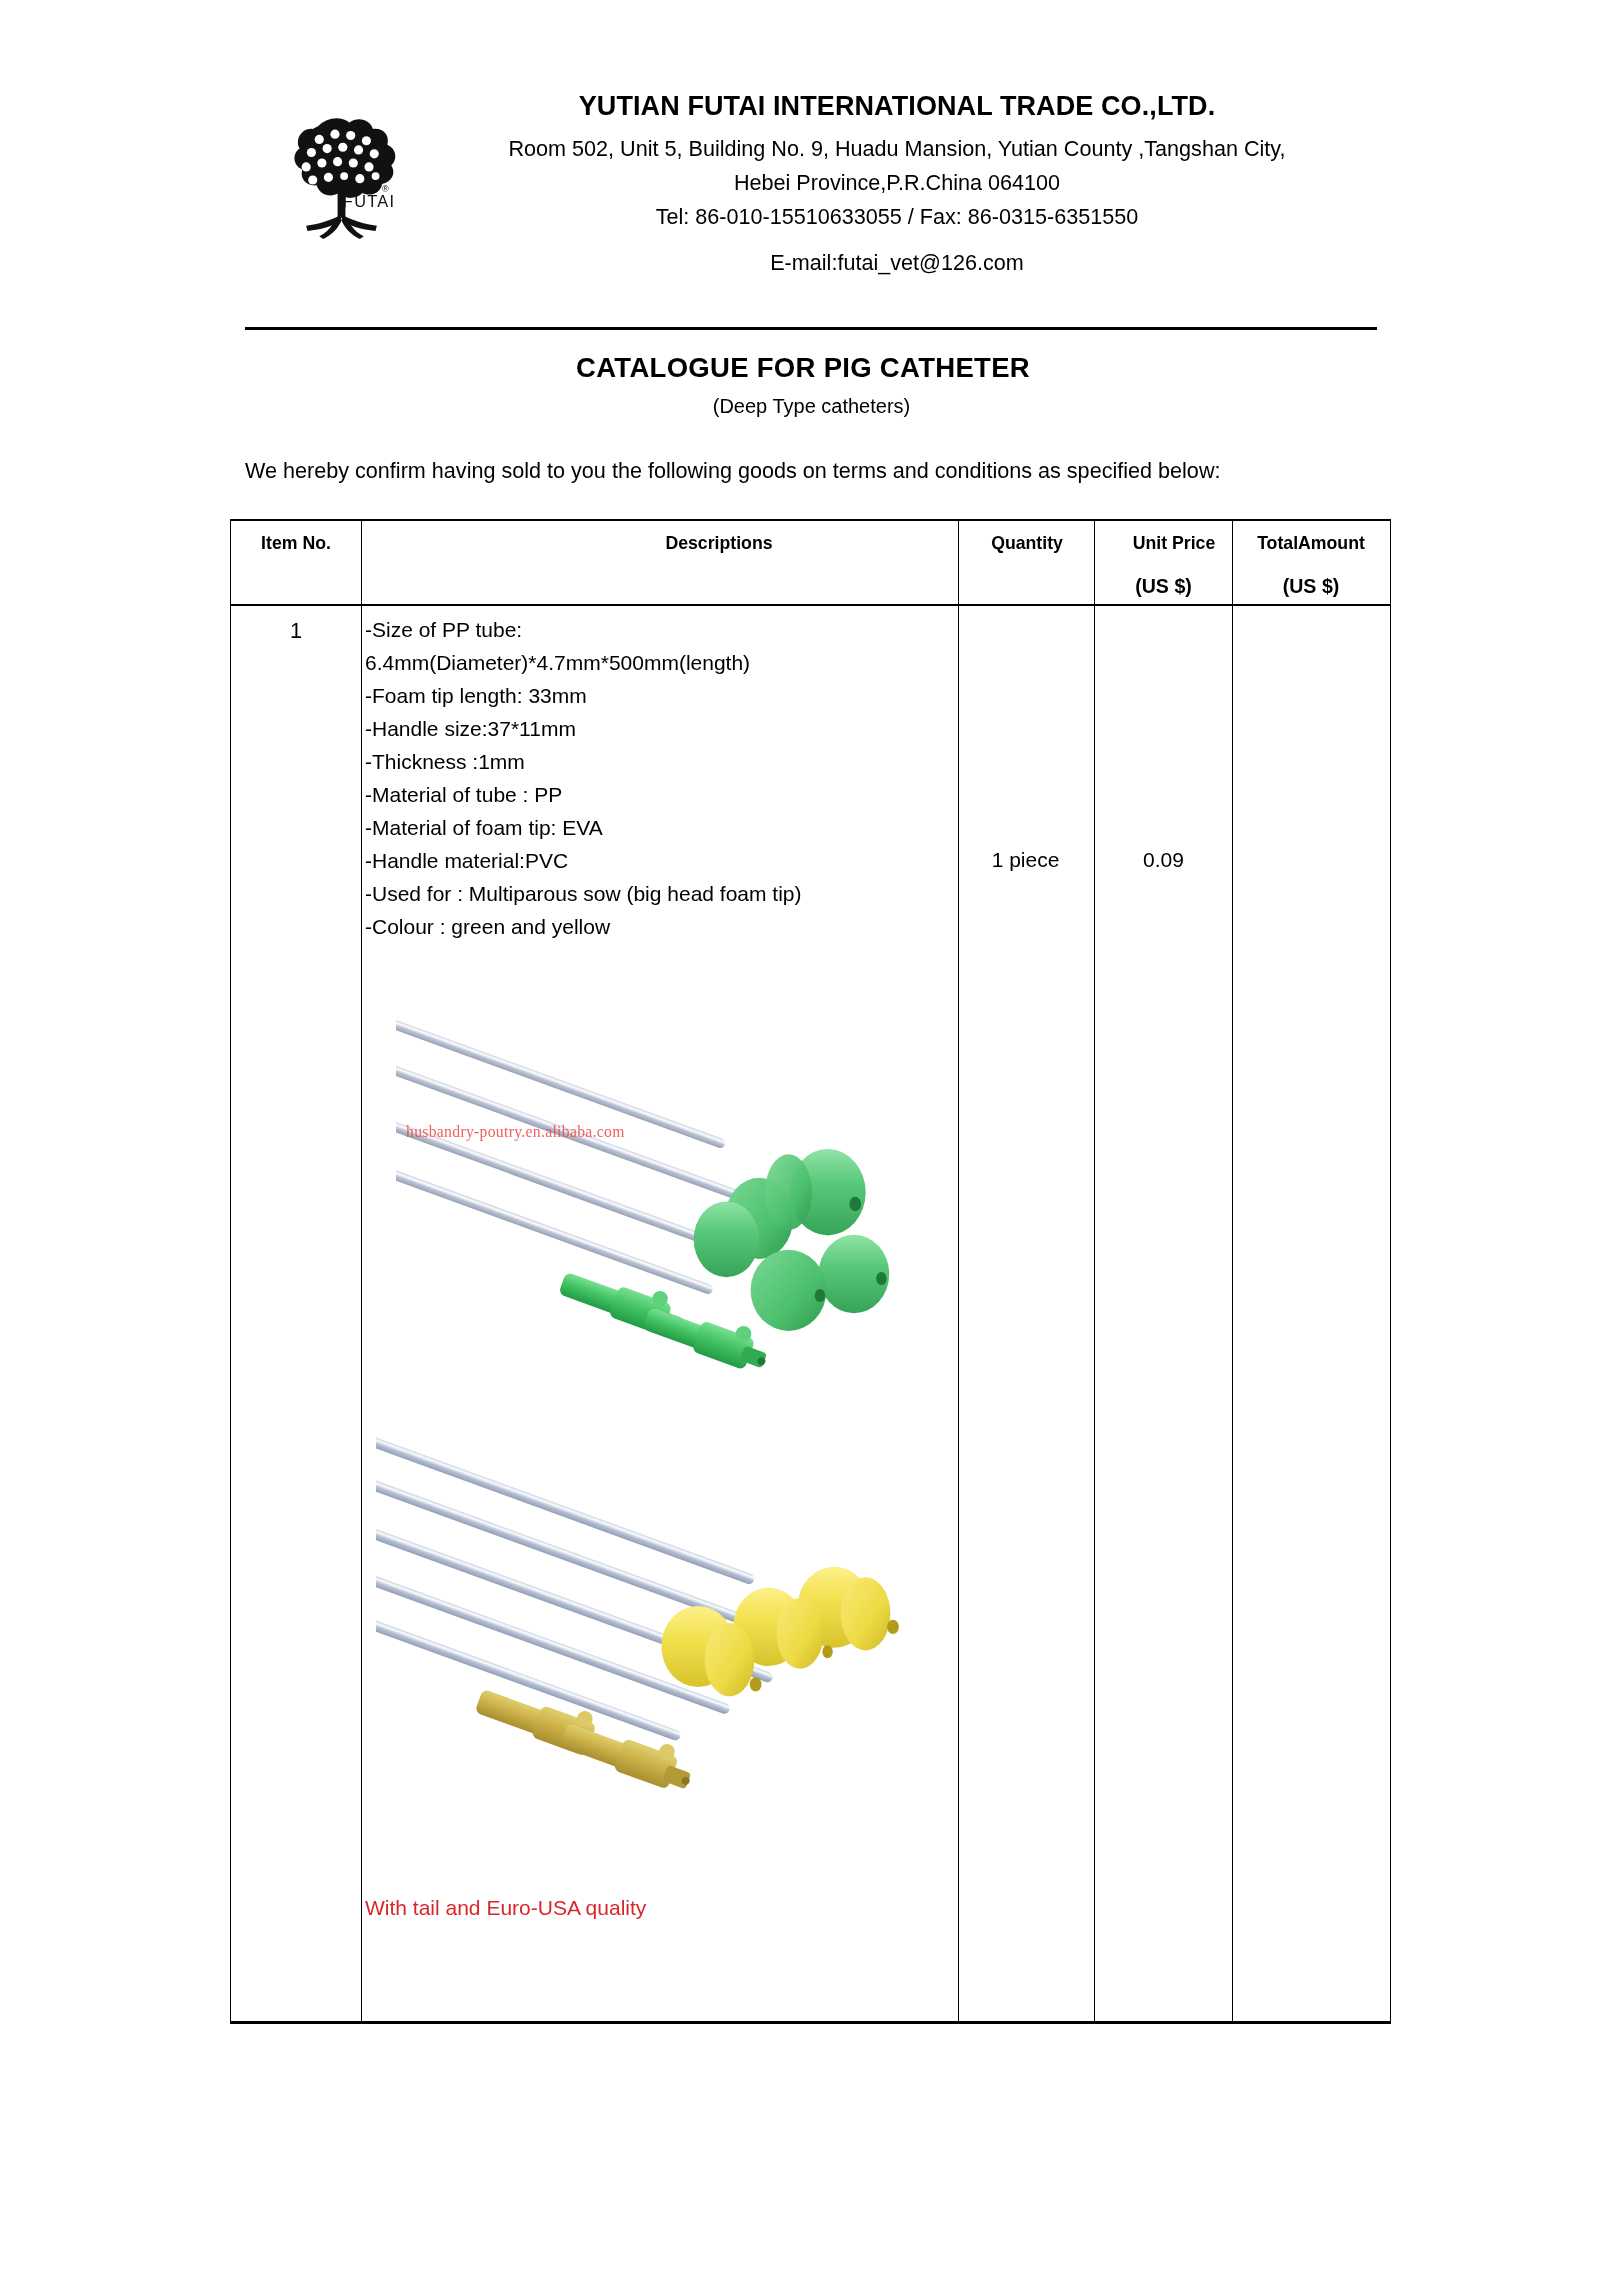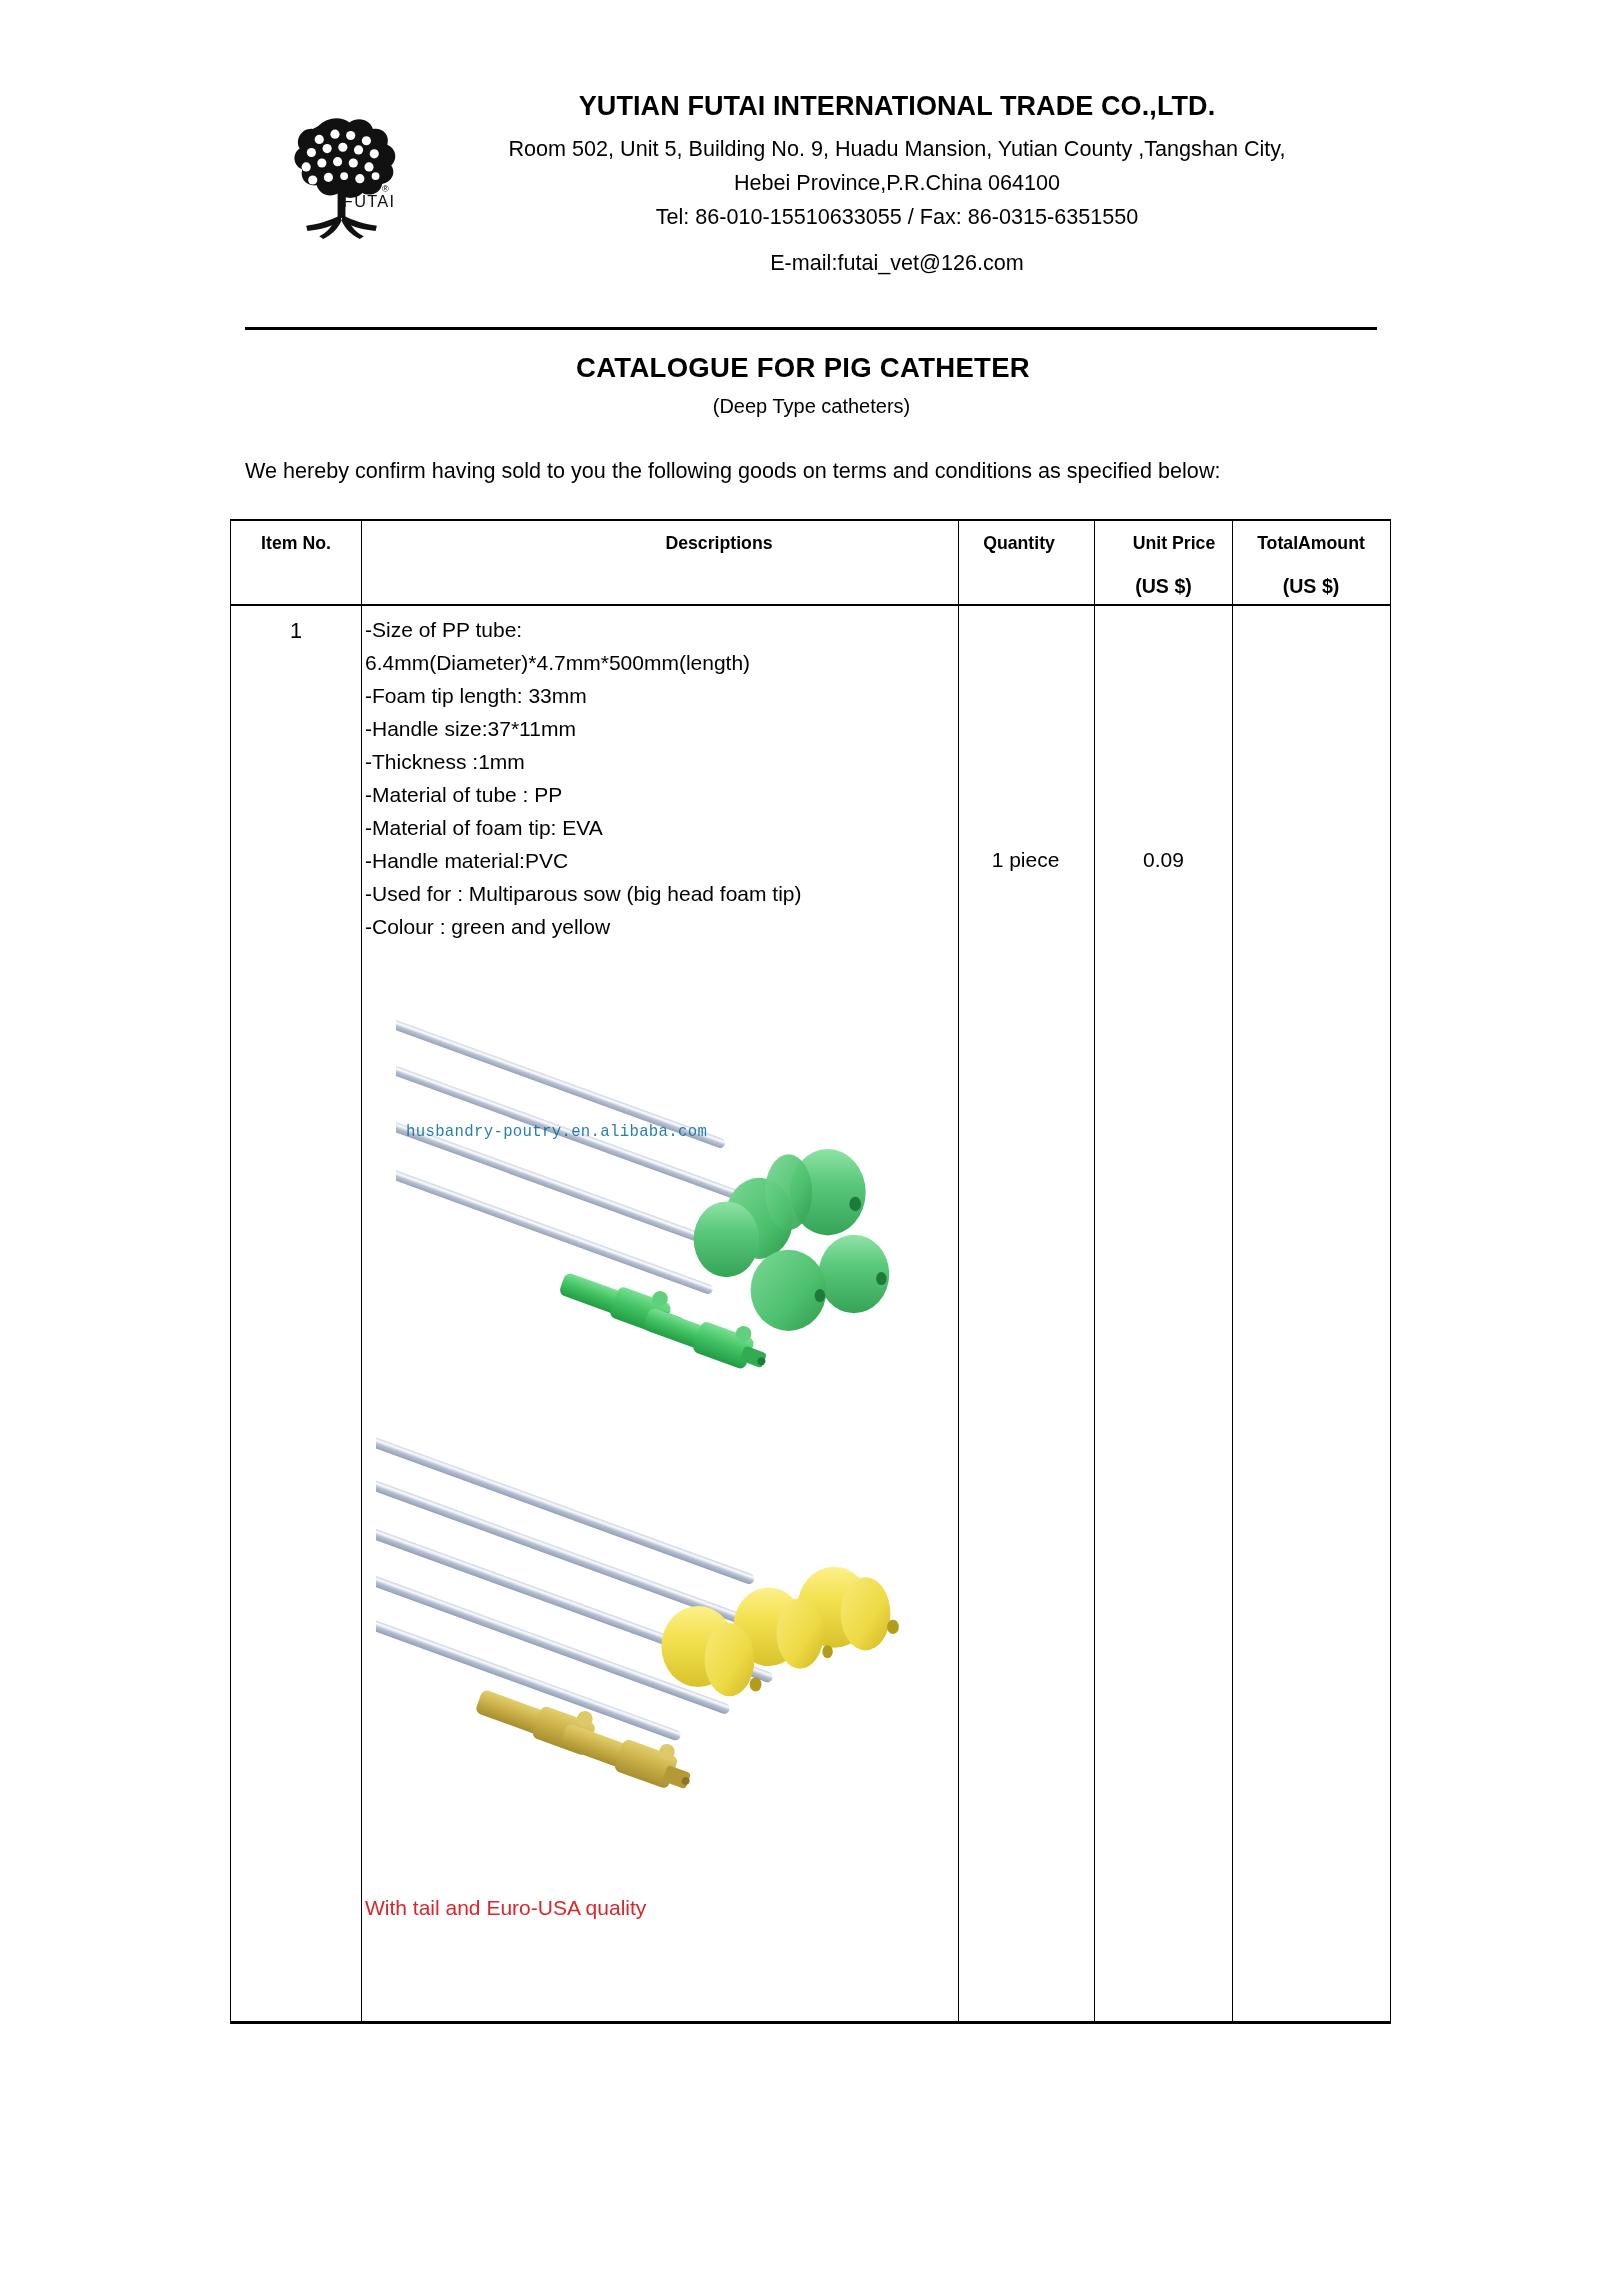--- a/index.html
+++ b/index.html
@@ -137,21 +137,21 @@
   .th {
     position: absolute;
     font-family: "Liberation Sans", sans-serif;
     font-weight: bold;
     font-size: 17.7px;
     text-align: center;
     white-space: nowrap;
   }
   .th-item   { left: 0;      top: 11.8px; width: 130px; }
   .th-desc   { left: 130px;  top: 11.8px; width: 716px; }
-  .th-qty    { left: 727px; top: 11.8px; width: 122px; }
+  .th-qty    { left: 727px; top: 11.8px; width: 122px; padding-left: 8px; }
   .th-price  { left: 863px; top: 11.8px; width: 160px; }
   .th-total  { left: 1001px; top: 11.8px; width: 158px; }
 
   .th-sub {
     position: absolute;
     font-family: "Liberation Sans", sans-serif;
     font-weight: bold;
     font-size: 19.6px;
     text-align: center;
     white-space: nowrap;
@@ -227,23 +227,23 @@
     overflow: hidden;
   }
   .prod-green { left: 165px; top: 475px; width: 543px; height: 399px; }
   .prod-yellow { left: 145px; top: 890px; width: 563px; height: 399px; }
   .prod svg { display: block; width: 100%; height: 100%; }
 
   .watermark {
     position: absolute;
     left: 406px;
     top: 1123px;
-    font-family: Liberation Mono, monospace;
+    font-family: Liberation Serif, serif;
     font-size: 15.7px;
-    color: #0369a1;
+    color: #ef4444;
     letter-spacing: 0.3px;
     white-space: nowrap;
     opacity: 0.85;
     z-index: 5;
   }
 </style>
 </head>
 <body>
 
 <div class="header">

